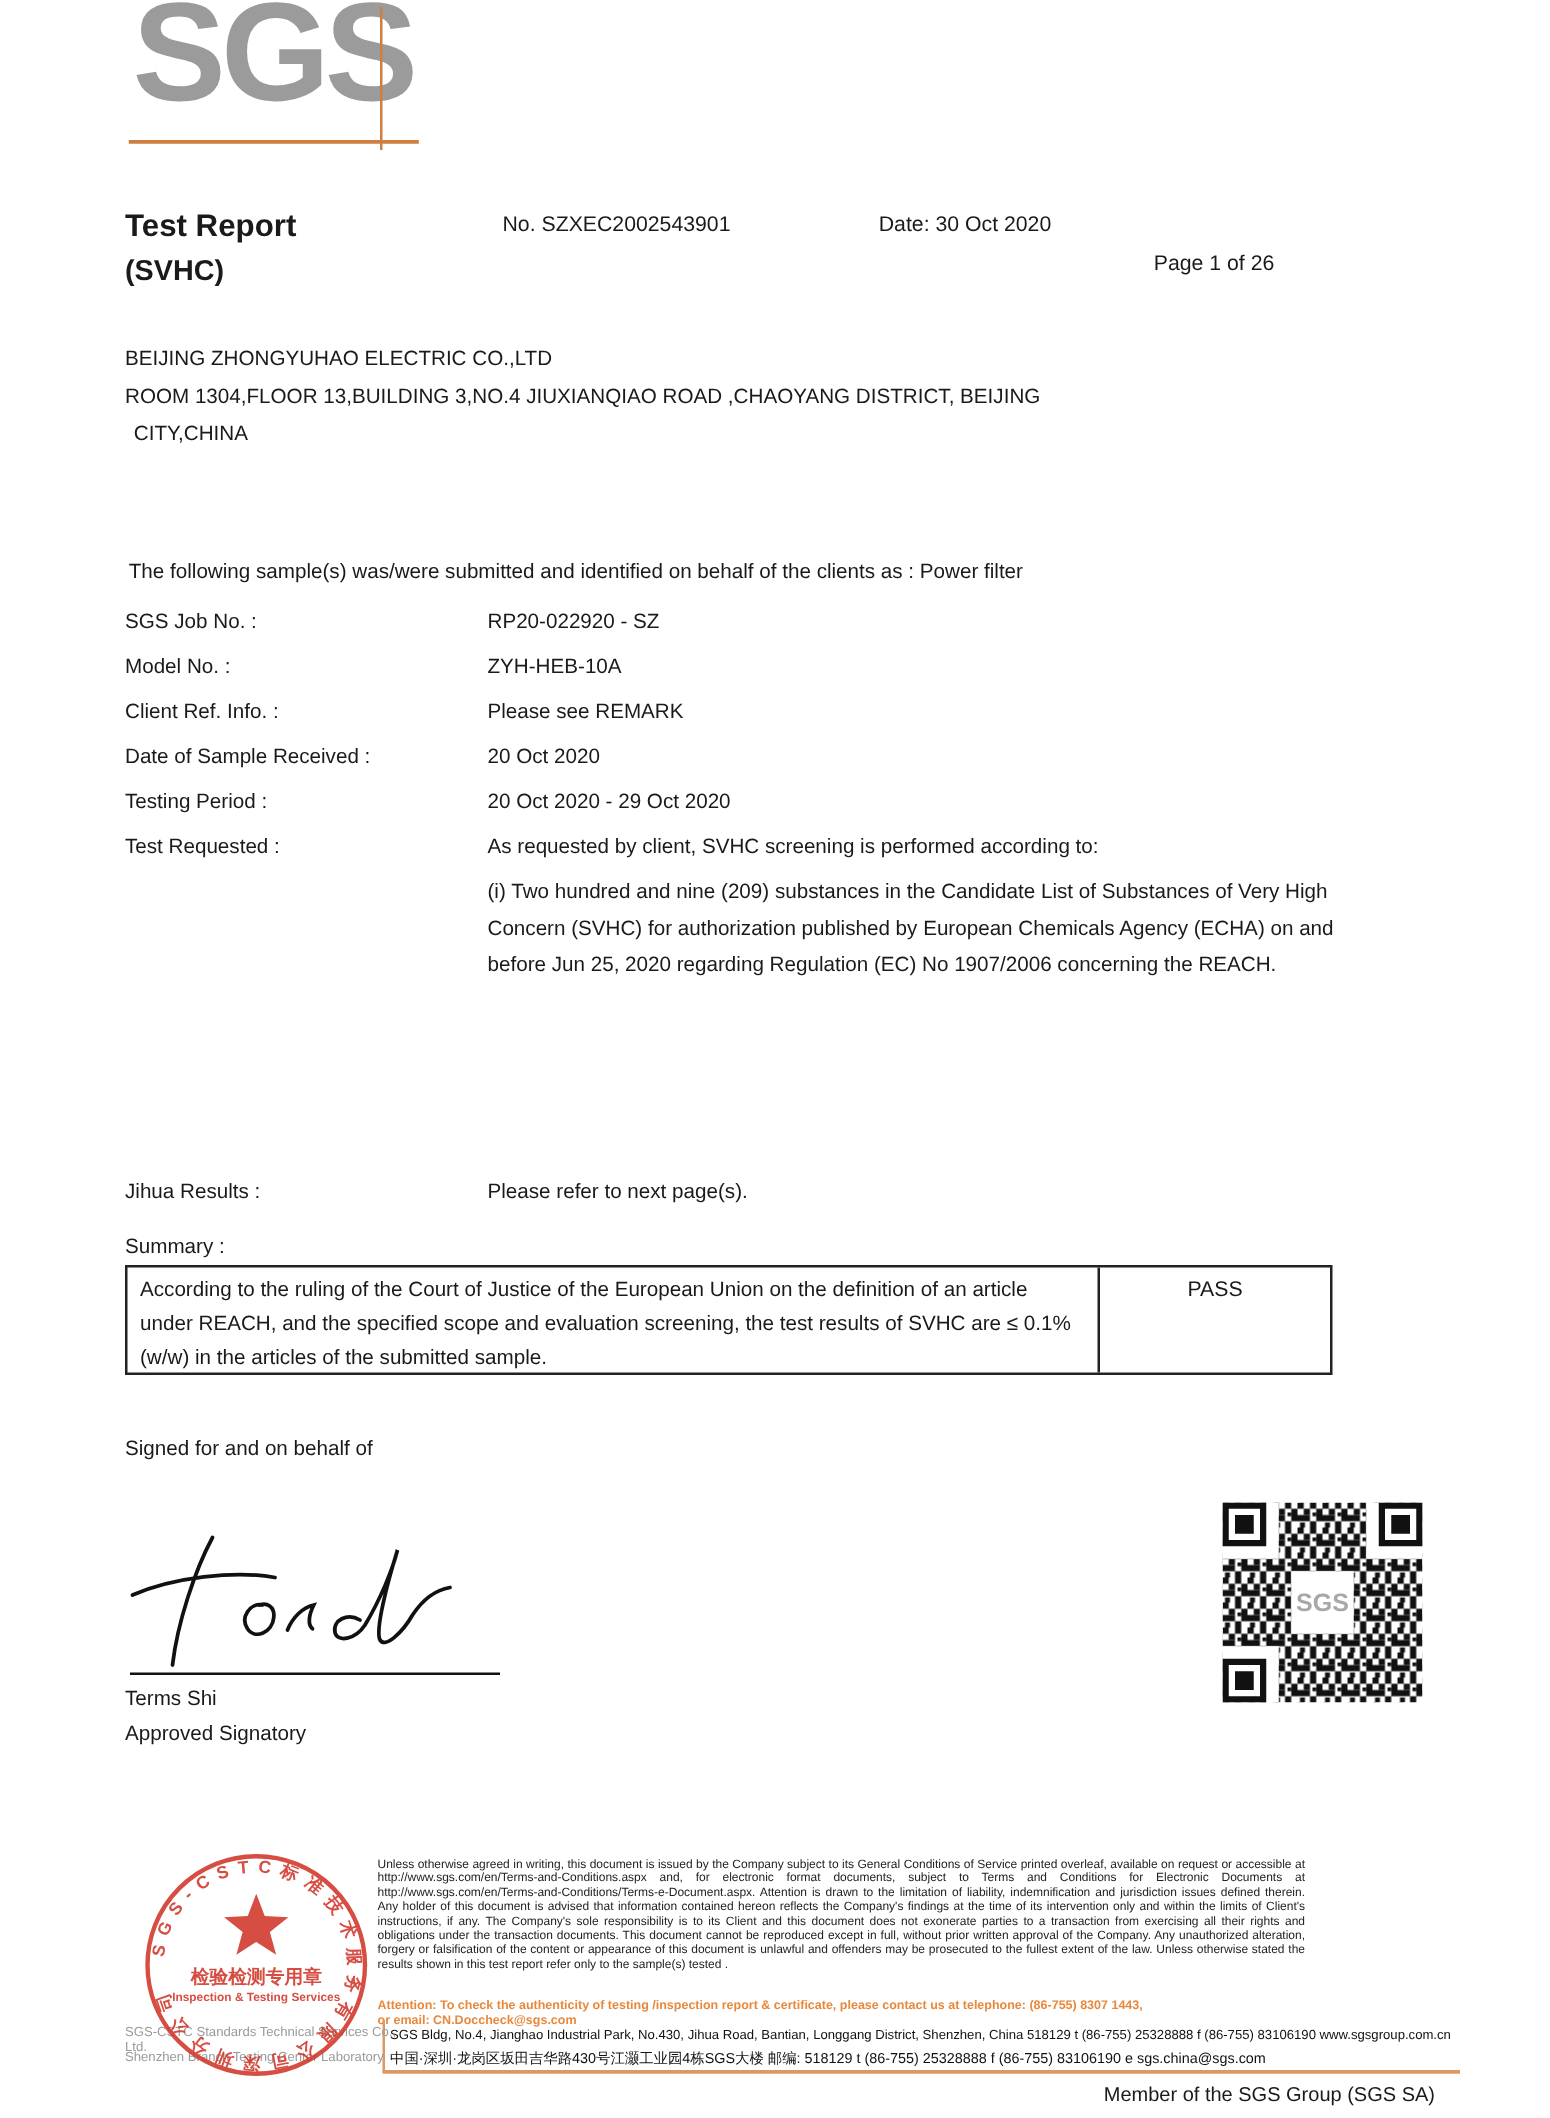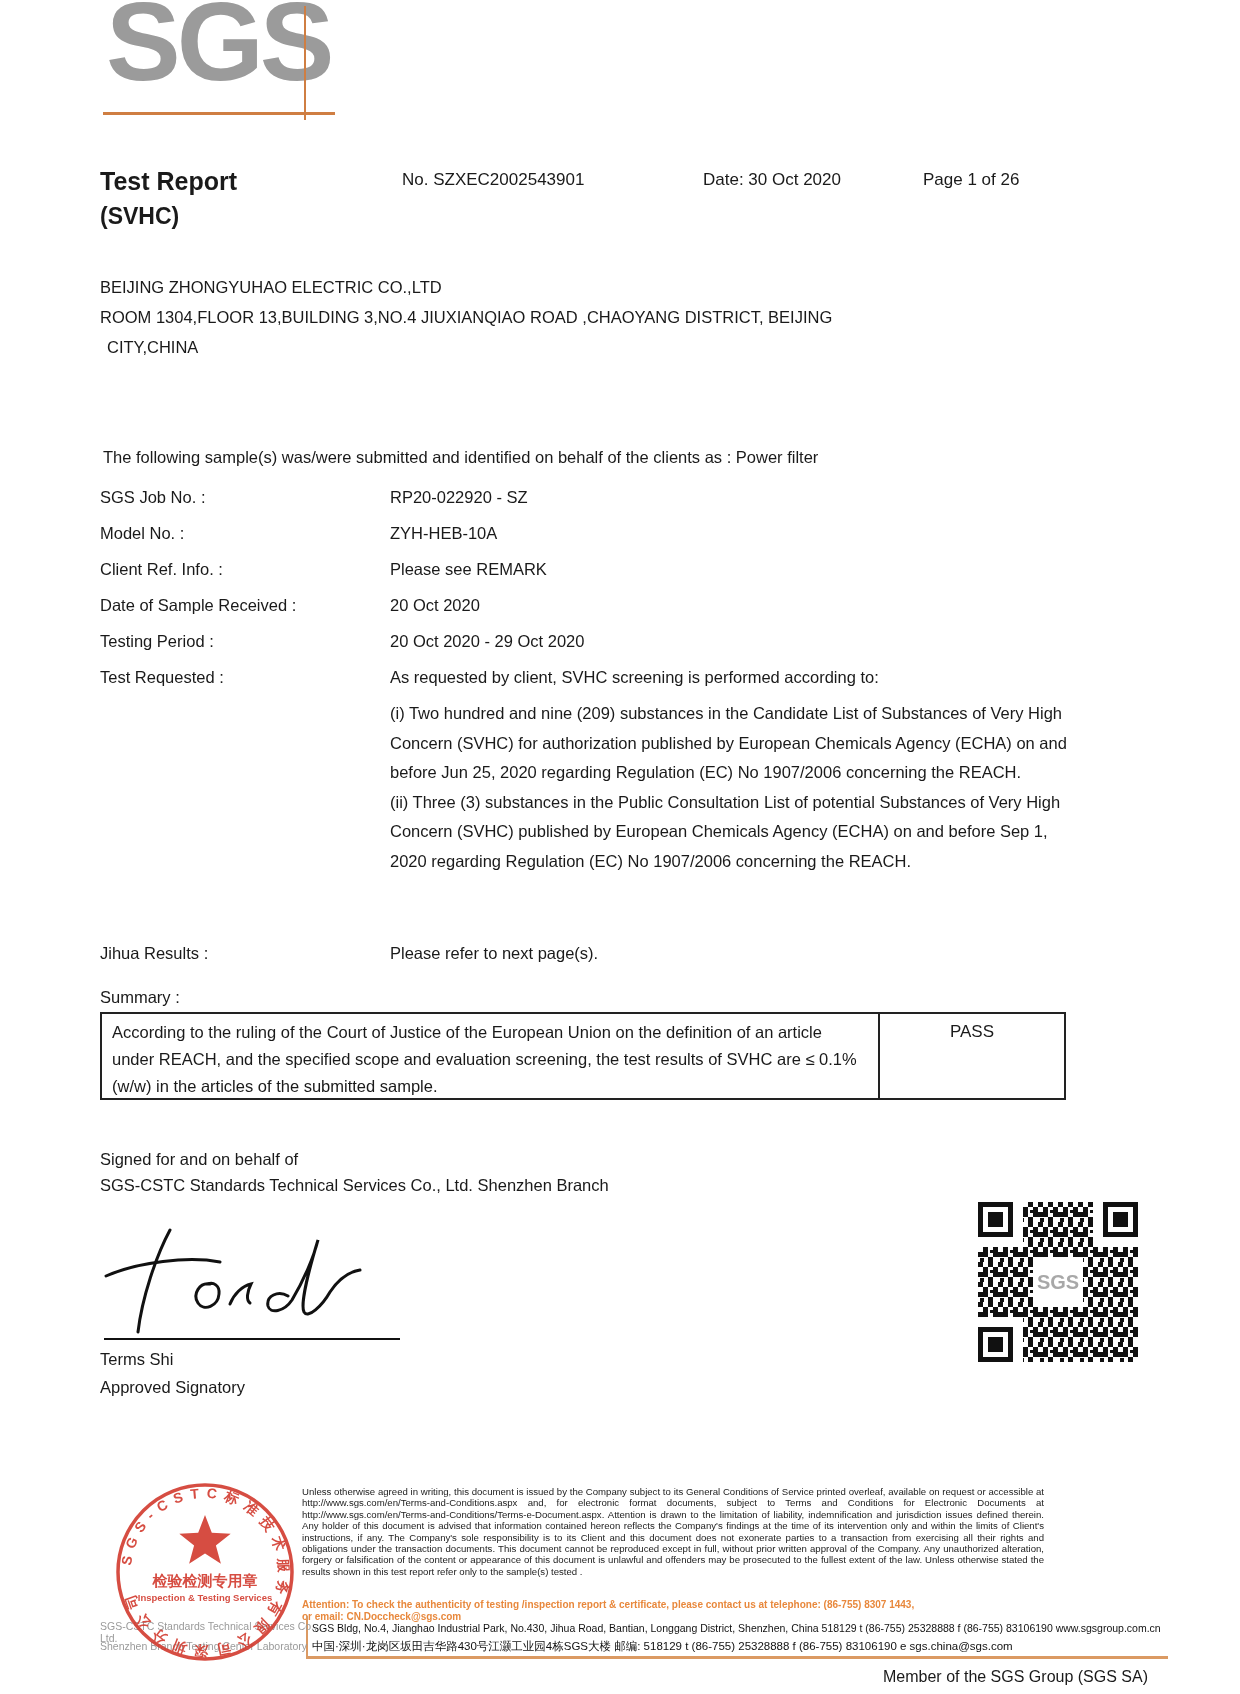--- a/index.html
+++ b/index.html
@@ -11,21 +11,21 @@
   
   .logo{left:106px;top:-14px;font-size:112px;line-height:112px;font-weight:bold;
         color:#9b9b9b;letter-spacing:-4px;}
   .logo-hline{left:103px;top:112px;width:232px;height:3px;background:#cf7e42;}
   .logo-vline{left:304px;top:6px;width:2px;height:114px;background:#cf7e42;}
   .title{left:100px;top:167px;font-size:25px;font-weight:bold;}
   .subtitle{left:100px;top:203px;font-size:23px;font-weight:bold;}
   .hmeta{top:170px;font-size:17px;}
   .report-no{left:402px;}
   .hdate{left:703px;}
-  .hpage{left:923px;}
+  .hpage{left:923px;margin-top:31px;}
   
   .client{font-size:16.5px;line-height:30px;}
   .client-name{left:100px;top:272px;}
   .client-addr1{left:100px;top:302px;}
   .client-addr2{left:107px;top:332px;}
   .intro{left:103px;top:448px;font-size:16.5px;}
   
   .lbl{position:absolute;left:100px;font-size:16.5px;}
   .val{position:absolute;left:390px;font-size:16.5px;}
   .req-items{left:390px;top:699px;width:697px;font-size:16.5px;line-height:29.5px;}
@@ -85,34 +85,32 @@
   <div class="val" style="top:560px">Please see REMARK</div>
   <div class="lbl" style="top:596px">Date of Sample Received :</div>
   <div class="val" style="top:596px">20 Oct 2020</div>
   <div class="lbl" style="top:632px">Testing Period :</div>
   <div class="val" style="top:632px">20 Oct 2020 - 29 Oct 2020</div>
 
   <div class="lbl" style="top:668px">Test Requested :</div>
   <div class="val" style="top:668px">As requested by client, SVHC screening is performed according to:</div>
   <div class="abs req-items">
     <div>(i) Two hundred and nine (209) substances in the Candidate List of Substances of Very High Concern (SVHC) for authorization published by European Chemicals Agency (ECHA) on and before Jun 25, 2020 regarding Regulation (EC) No 1907/2006 concerning the REACH.</div>
-    <div>(ii) Three (3) substances in the Public Consultation List of potential Substances of Very High Concern (SVHC) published by European Chemicals Agency (ECHA) on and before Sep 1, 2020 regarding Regulation (EC) No 1907/2006 concerning the REACH.</div>
   </div>
 
   <div class="lbl" style="top:944px">Jihua Results :</div>
   <div class="val" style="top:944px">Please refer to next page(s).</div>
 
   <div class="abs summary-h">Summary :</div>
   <div class="abs sumbox">
     <div class="stext">According to the ruling of the Court of Justice of the European Union on the definition of an article under REACH, and the specified scope and evaluation screening, the test results of SVHC are ≤ 0.1% (w/w) in the articles of the submitted sample.</div>
     <div class="sverdict">PASS</div>
   </div>
 
   <div class="abs signed1">Signed for and on behalf of</div>
-  <div class="abs signed2">SGS-CSTC Standards Technical Services Co., Ltd. Shenzhen Branch</div>
   <svg class="abs sig-svg" width="300" height="115" viewBox="0 0 300 115">
     <g fill="none" stroke="#111" stroke-width="3" stroke-linecap="round">
       <path d="M78 8 C64 34 50 76 46 110"></path>
       <path d="M14 54 C46 40 96 34 128 40"></path>
       <path d="M118 62 C108 60 100 72 106 81 C112 90 126 84 127 72 C128 63 121 60 116 62"></path>
       <path d="M138 82 C142 72 150 64 159 62 C155 70 154 78 158 81"></path>
       <path d="M196 74 C186 68 174 74 176 84 C178 92 192 90 200 78 C212 58 222 34 226 18 C218 44 208 82 212 90 C216 97 230 84 238 70 C246 58 256 50 268 48"></path>
     </g>
   </svg>
   <div class="abs sig-line"></div>

